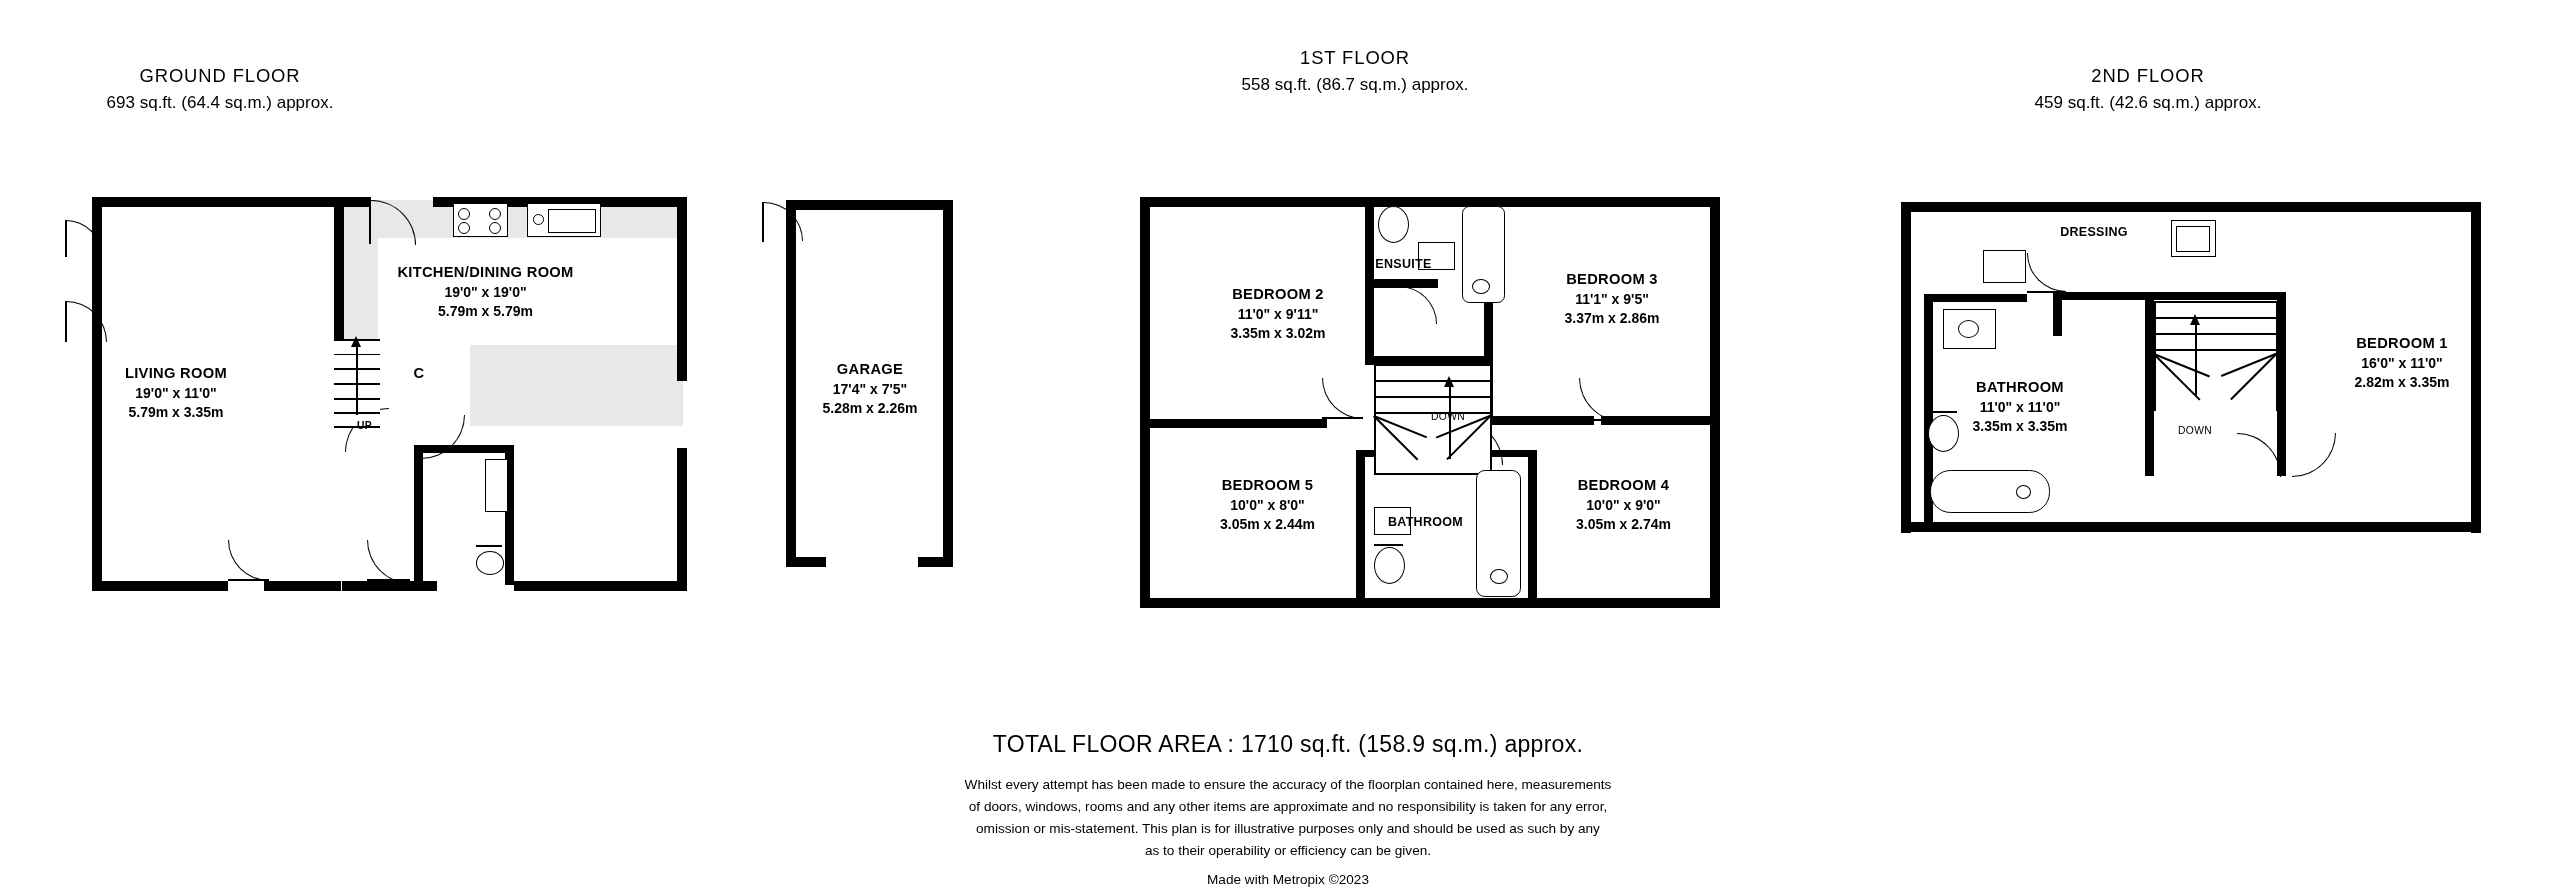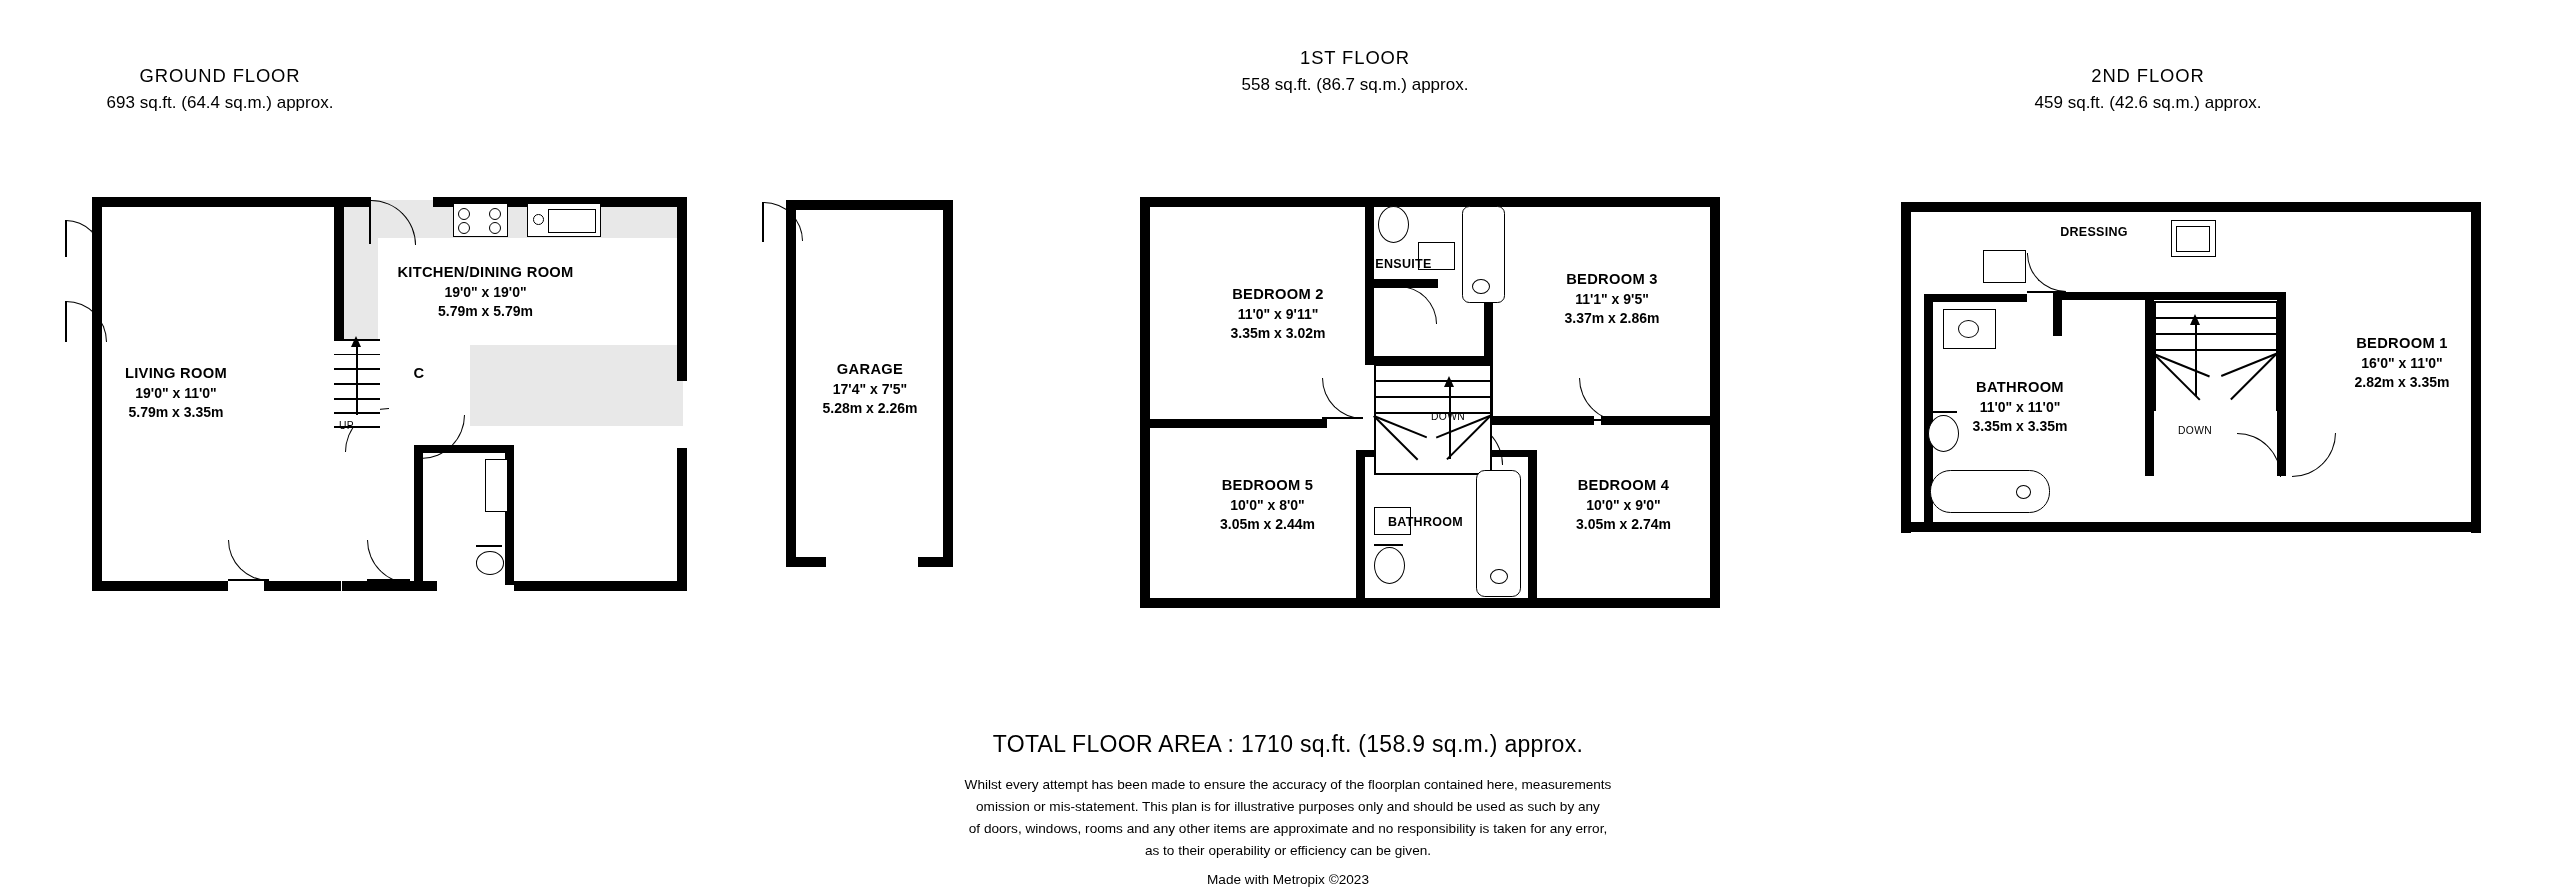--- a/index.html
+++ b/index.html
@@ -123,21 +123,21 @@
       <div class="stair-line" style="left:0;top:0;width:46px;"></div>
       <div class="stair-line" style="left:0;top:14.7px;width:46px;"></div>
       <div class="stair-line" style="left:0;top:29px;width:46px;"></div>
       <div class="stair-line" style="left:0;top:44px;width:46px;"></div>
       <div class="stair-line" style="left:0;top:59px;width:46px;"></div>
       <div class="stair-line" style="left:0;top:73px;width:46px;"></div>
       <div class="stair-line" style="left:0;top:87px;width:46px;"></div>
     </div>
     <div class="arrow-shaft" style="left:356px;top:345px;height:70px;"></div>
     <div class="arrow-head" style="left:351px;top:336px;border-left:5.9px solid transparent;border-right:5.9px solid transparent;border-bottom:11.8px solid #000;"></div>
-    <div class="tiny" style="left:339px;top:420px;">UP</div>
+    <div class="tiny" style="left:357px;top:420px;font-weight:bold;">UP</div>
 
     <div class="stroke" style="left:453px;top:203px;width:53px;height:32px;"></div>
     <div class="stroke-r" style="left:458px;top:208px;width:10.3px;height:10.3px;"></div>
     <div class="stroke-r" style="left:489px;top:208px;width:10.3px;height:10.3px;"></div>
     <div class="stroke-r" style="left:458px;top:222px;width:10.3px;height:10.3px;"></div>
     <div class="stroke-r" style="left:489px;top:222px;width:10.3px;height:10.3px;"></div>
 
     <div class="stroke" style="left:527px;top:203px;width:72px;height:32px;"></div>
     <div class="stroke" style="left:548px;top:209px;width:46px;height:22px;"></div>
     <div class="stroke-r" style="left:533px;top:214px;width:8.8px;height:8.8px;"></div>
@@ -327,21 +327,21 @@
       <div class="n">BEDROOM 1</div>
       <div class="d">16'0"  x 11'0"</div>
       <div class="d">2.82m  x 3.35m</div>
     </div>
   </div>
 
   <div class="footer" style="top:731px;">
     <div class="total">TOTAL FLOOR AREA : 1710 sq.ft. (158.9 sq.m.) approx.</div>
     <div class="disc">
       <div>Whilst every attempt has been made to ensure the accuracy of the floorplan contained here, measurements</div>
+      <div>of doors, windows, rooms and any other items are approximate and no responsibility is taken for any error,</div>
       <div>omission or mis-statement. This plan is for illustrative purposes only and should be used as such by any</div>
-      <div>of doors, windows, rooms and any other items are approximate and no responsibility is taken for any error,</div>
       <div>as to their operability or efficiency can be given.</div>
     </div>
     <div class="made">Made with Metropix ©2023</div>
   </div>
 
 </div>
 
 
 </body></html>

